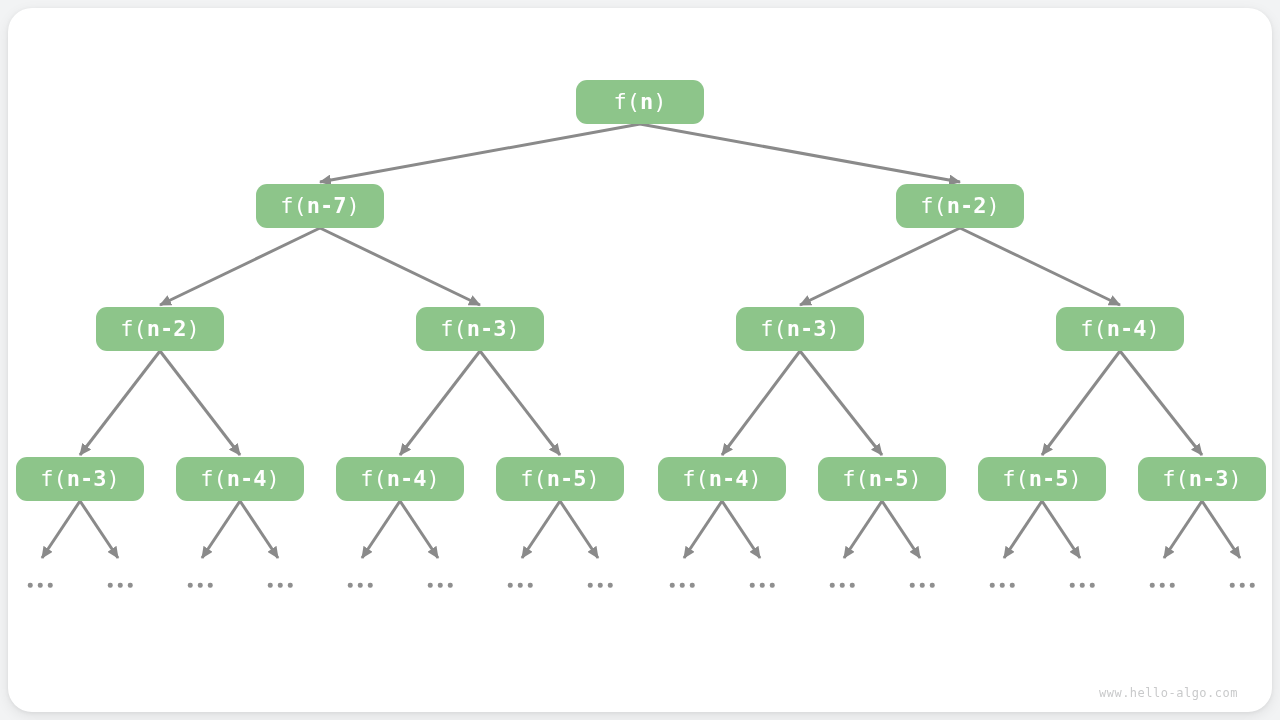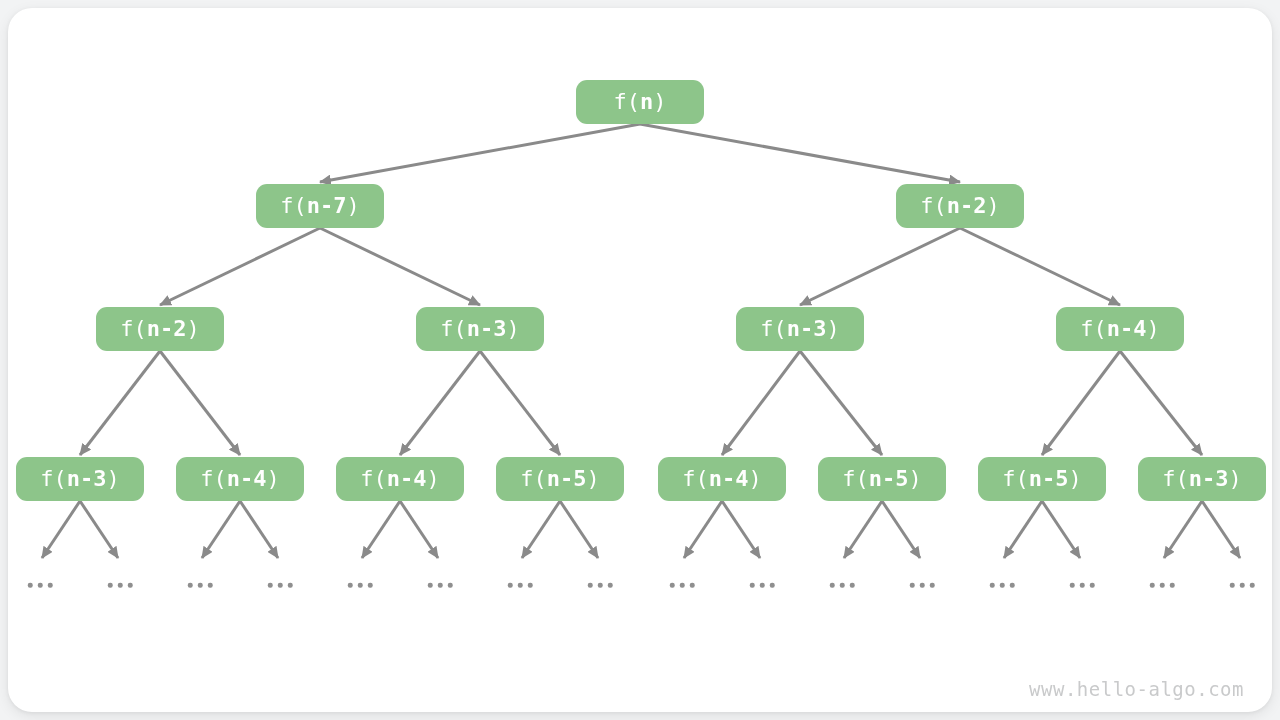--- a/index.html
+++ b/index.html
@@ -42,22 +42,22 @@
     display: flex; gap: 5.5px;
     transform: translate(-50%, -50%);
   }
   .dot {
     width: 4.5px; height: 4.5px;
     border-radius: 50%;
     background: var(--dot, #8f8f8f);
   }
   .watermark {
     position: absolute;
-    right: 36px; bottom: 20px;
-    font-size: 19px;
+    right: 42px; bottom: 20px;
+    font-size: 12px;
     letter-spacing: 0.5px;
     color: var(--wm, #c9cacb);
   }
 </style>
 </head>
 <body>
 
 <div class="stage">
   <div class="card"></div>
   <svg class="edges" viewBox="0 0 1280 720">

